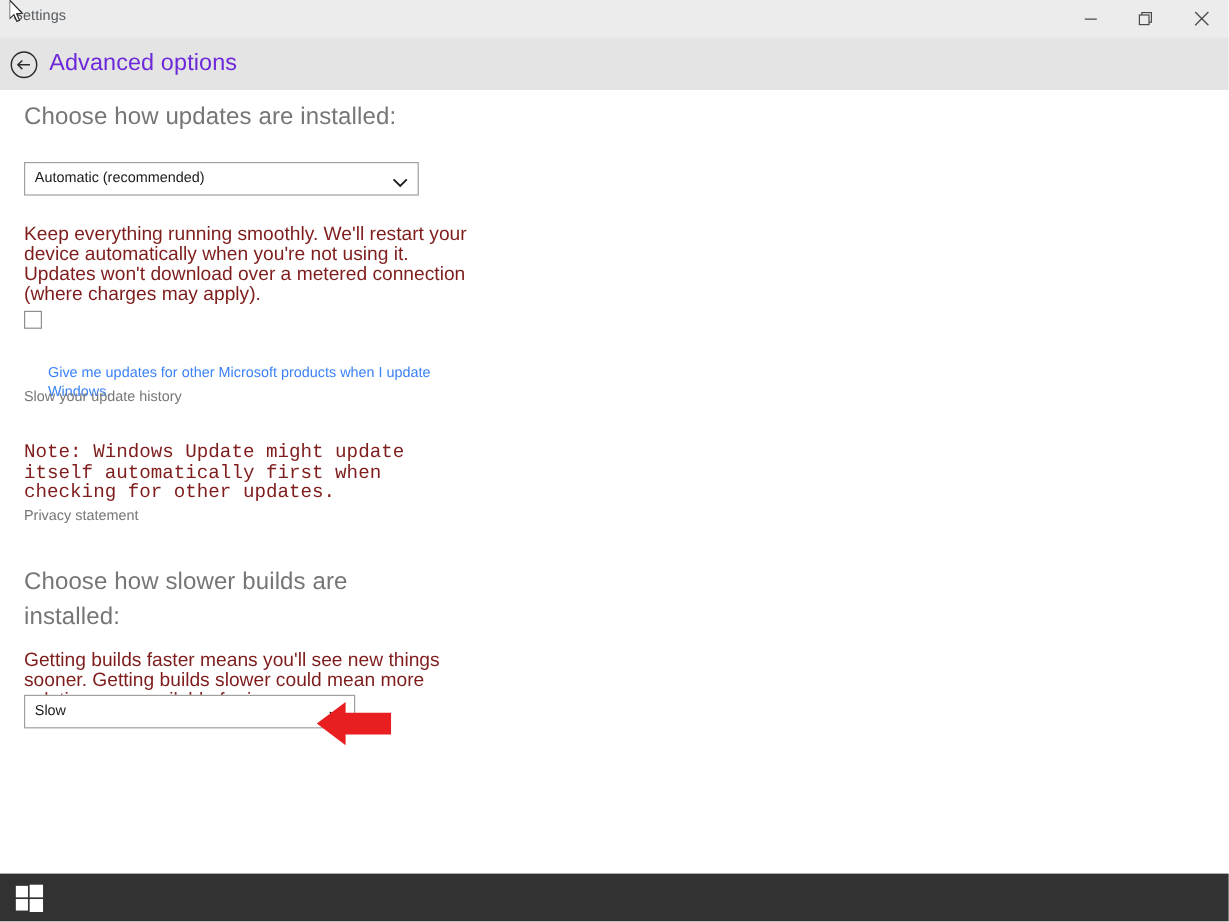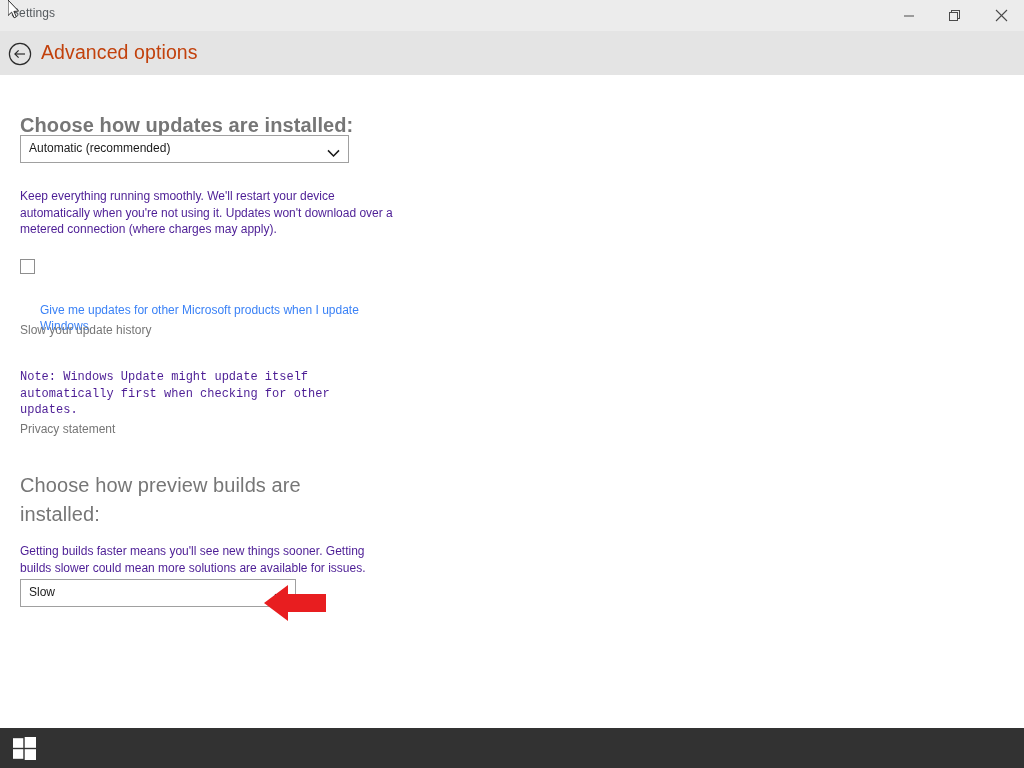--- a/index.html
+++ b/index.html
@@ -35,37 +35,37 @@
   .header {
     position: absolute; left: 0; top: 31px; width: 1024px; height: 44px;
     background: #e4e4e4;
   }
   .backbtn {
     position: absolute; left: 8px; top: 11px;
     width: 24px; height: 24px; cursor: pointer;
   }
   .header-title {
     position: absolute; left: 41px; top: 10px;
-    font-size: 19.5px; color: #c2410c; font-weight: 400;
+    font-size: 19.5px; color: #6d28d9; font-weight: 400;
     letter-spacing: .1px;
   }
 
   
   .content {
     position: absolute; left: 0; top: 75px; width: 1024px; height: 653px;
     background: #ffffff;
   }
   .pad { position: absolute; left: 20px; }
 
   .section-head {
     font-size: 20px; color: #767676; font-weight: 400;
     letter-spacing: .1px; line-height: 29px;
   }
   .body-text {
-    font-size: 12px; color: #4c1d95; line-height: 16.5px;
+    font-size: 16px; color: #7f1d1d; line-height: 16.5px;
   }
   .link-text {
     font-size: 12px; color: #767676; line-height: 16px; cursor: pointer;
   }
 
   
   .combo {
     position: absolute; height: 28px; background: #ffffff;
     border: 1px solid #a0a0a0; cursor: pointer;
   }
@@ -144,21 +144,21 @@
         <circle cx="12" cy="12" r="10.6" fill="none" stroke="#2b2b2b" stroke-width="1.2"></circle>
         <line x1="7" y1="12" x2="17" y2="12" stroke="#2b2b2b" stroke-width="1.2"></line>
         <polyline points="10.6,8.4 6.9,12 10.6,15.6" fill="none" stroke="#2b2b2b" stroke-width="1.2"></polyline>
       </svg>
     </div>
     <div class="header-title">Advanced options</div>
   </div>
 
   <div class="content">
 
-    <div class="pad section-head" style="top:36px; width:560px;font-weight:bold;">Choose how updates are installed:</div>
+    <div class="pad section-head" style="top:8px; width:560px;">Choose how updates are installed:</div>
 
     <div class="combo" style="left:20px; top:60px; width:329px;">
       <span class="combo-label">Automatic (recommended)</span>
       <span class="combo-chev">
         <svg width="13" height="9" viewBox="0 0 13 9">
           <polyline points="1,1.4 6.5,7 12,1.4" fill="none" stroke="#1a1a1a" stroke-width="1.5"></polyline>
         </svg>
       </span>
     </div>
 
@@ -168,21 +168,21 @@
       <span class="cbox"></span>
       <span class="cblabel">Give me updates for other Microsoft products when I update Windows.</span>
     </div>
 
     <div class="pad link-text" style="top:247px;">Slow your update history</div>
 
     <div class="pad body-text" style="top:294px; width:360px;font-family:Liberation Mono, monospace;">Note: Windows Update might update itself automatically first when checking for other updates.</div>
 
     <div class="pad link-text" style="top:346px;">Privacy statement</div>
 
-    <div class="pad section-head" style="top:396px; width:300px;">Choose how preview builds are installed:</div>
+    <div class="pad section-head" style="top:396px; width:300px;">Choose how slower builds are installed:</div>
 
     <div class="pad body-text" style="top:468px; width:378px;">Getting builds faster means you'll see new things sooner. Getting builds slower could mean more solutions are available for issues.</div>
 
     <div class="combo" style="left:20px; top:504px; width:276px;text-align:right;">
       <span class="combo-label">Slow</span>
       <span class="combo-chev">
         <svg width="13" height="9" viewBox="0 0 13 9">
           <polyline points="1,1.4 6.5,7 12,1.4" fill="none" stroke="#1a1a1a" stroke-width="1.5"></polyline>
         </svg>
       </span>

